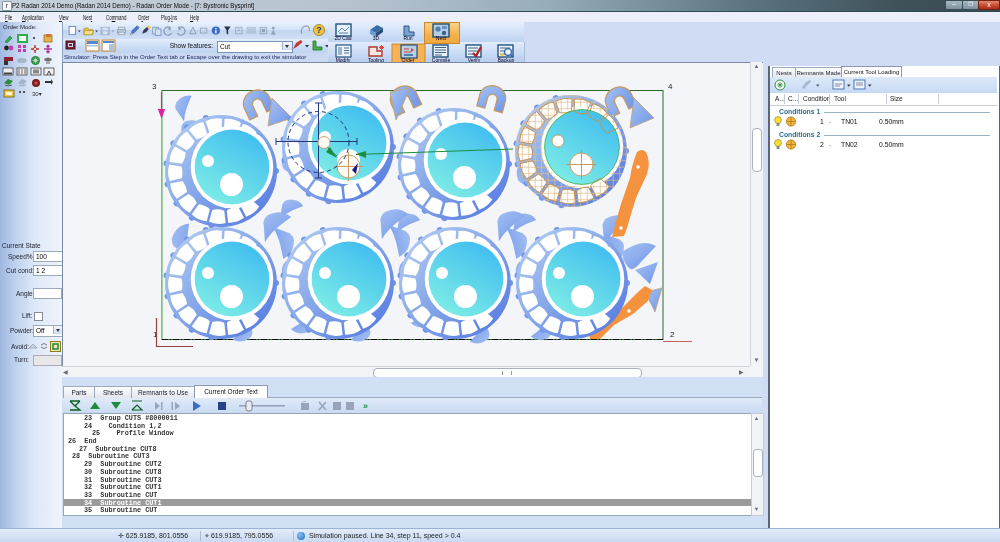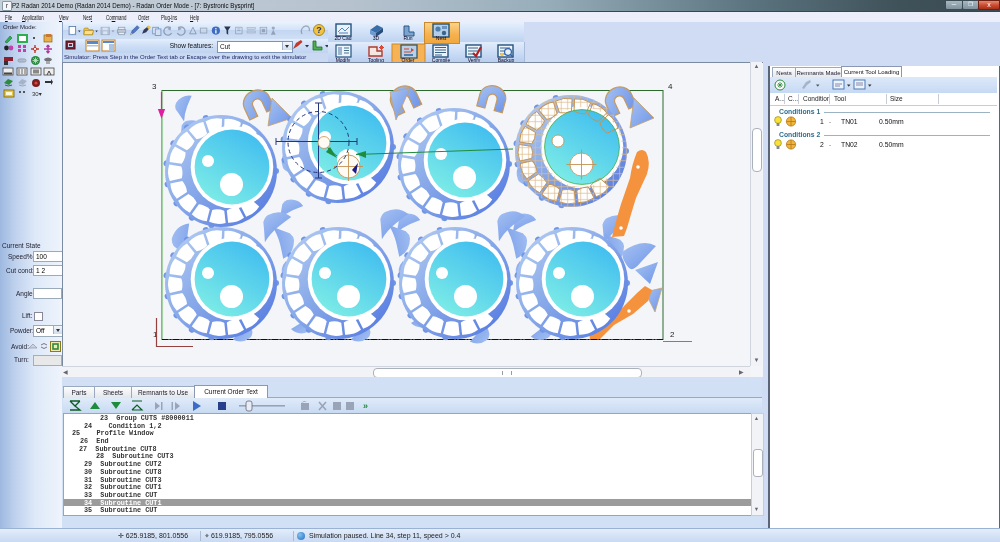--- a/index.html
+++ b/index.html
@@ -636,26 +636,26 @@
   <g fill="#9aa4b8">
     <path d="M238 5 h8 v7 h-8 Z M238 5 l3 -2 h3"></path>
     <path d="M256 4 l7 8 M263 4 l-7 8" stroke="#9aa4b8" stroke-width="1.6"></path>
     <rect x="270" y="4" width="8" height="8"></rect>
     <rect x="283" y="4" width="8" height="8"></rect>
   </g>
   <text x="300" y="11" font-size="9" fill="#1e8c3c" font-weight="bold">»</text>
 </svg>
 
 <div class="a" style="left:63px;top:413px;width:688px;height:101px;background:#fff;border:1px solid #98a4ba;font-family:'Liberation Mono',monospace;font-size:6.8px;font-weight:bold;color:#333">
-  <div style="height:7.7px;padding-left:36px">23&nbsp; Group CUTS #8000011</div>
+  <div style="height:7.7px;padding-left:20px">23&nbsp; Group CUTS #8000011</div>
   <div style="height:7.7px;padding-left:20px">24&nbsp;&nbsp;&nbsp; Condition 1,2</div>
-  <div style="height:7.7px;padding-left:8px">25&nbsp;&nbsp;&nbsp; Profile Window</div>
-  <div style="height:7.7px;padding-left:16px">26&nbsp; End</div>
+  <div style="height:7.7px;padding-left:28px">25&nbsp;&nbsp;&nbsp; Profile Window</div>
+  <div style="height:7.7px;padding-left:4px">26&nbsp; End</div>
   <div style="height:7.7px;padding-left:15px">27&nbsp; Subroutine CUT8</div>
-  <div style="height:7.7px;padding-left:32px">28&nbsp; Subroutine CUT3</div>
+  <div style="height:7.7px;padding-left:8px">28&nbsp; Subroutine CUT3</div>
   <div style="height:7.7px;padding-left:20px">29&nbsp; Subroutine CUT2</div>
   <div style="height:7.7px;padding-left:20px">30&nbsp; Subroutine CUT8</div>
   <div style="height:7.7px;padding-left:20px">31&nbsp; Subroutine CUT3</div>
   <div style="height:7.7px;padding-left:20px">32&nbsp; Subroutine CUT1</div>
   <div style="height:7.7px;padding-left:20px">33&nbsp; Subroutine CUT</div>
   <div style="height:7.7px;padding-left:20px;background:#9b9b9b;color:#fff;width:668px">34&nbsp; Subroutine CUT1</div>
   <div style="height:7.7px;padding-left:20px">35&nbsp; Subroutine CUT</div>
 </div>
 <div class="a" style="left:751px;top:413px;width:11px;height:101px;background:#f2f3f7;border:1px solid #c8ccd6">
   <div class="a" style="left:0px;top:0;width:9px;height:8px;font-size:5.5px;text-align:center;color:#667;line-height:8px">▲</div>

